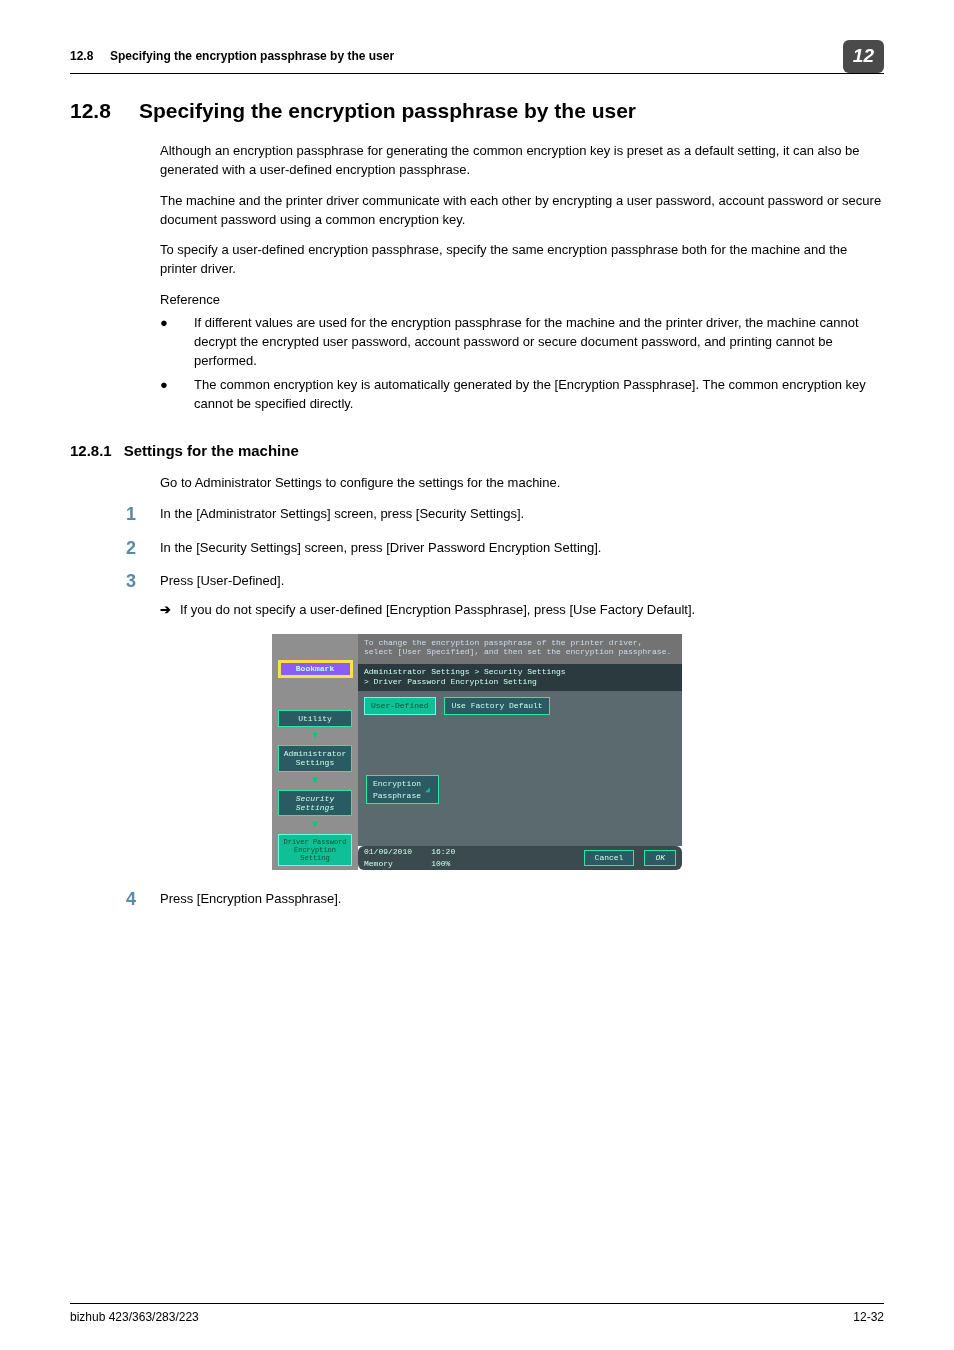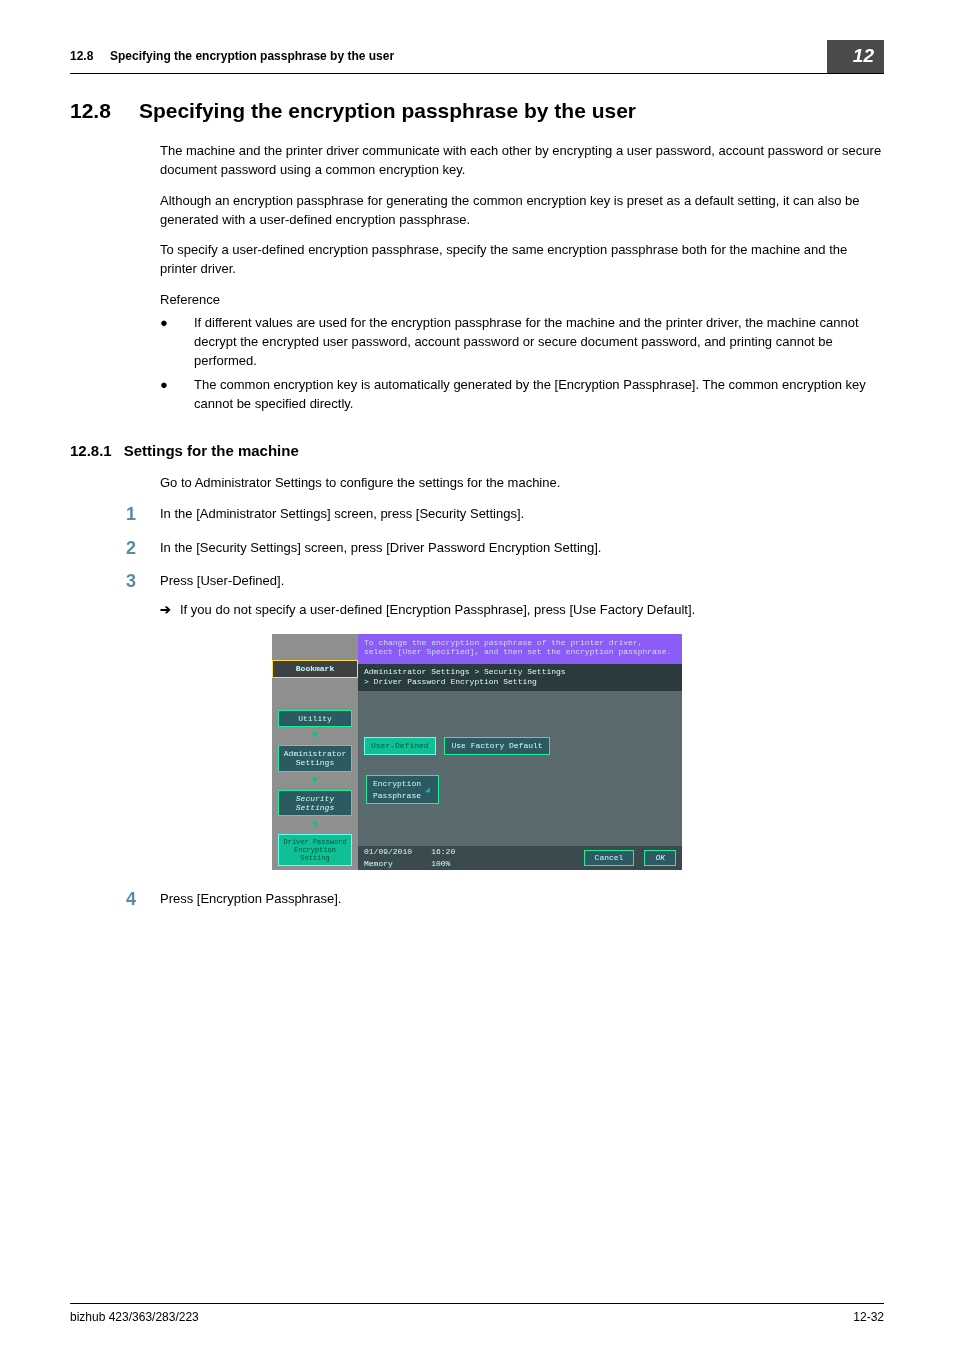--- a/index.html
+++ b/index.html
@@ -25,22 +25,23 @@
   }
   .header-left {
     font-weight: bold;
     font-size: 12px;
   }
   .header-badge {
     background: #4a4a4a;
     color: #fff;
     font-weight: bold;
     font-size: 19px;
-    padding: 2px 10px 3px 26px;
+    padding: 2px 10px 3px 10px;
     font-style: italic;
+    border-radius: 6px;
   }
   .h1-row {
     display: flex;
     align-items: baseline;
     margin-bottom: 16px;
     gap: 28px;
   }
   .h1-num { font-size: 21px; font-weight: bold; }
   .h1-text { font-size: 21px; font-weight: bold; }
   .h2-row {
@@ -85,23 +86,23 @@
   .dev-left {
     width: 86px;
     background: #8f8f8f;
     display: flex;
     flex-direction: column;
     align-items: center;
     padding: 4px 4px;
     gap: 6px;
   }
   .bookmark {
-    width: 86px; height: 18px;
-    background: #404040;
-    border: 1px solid #fde047;
+    width: 75px; height: 18px;
+    background: #8b5cf6;
+    border: 3px solid #fde047;
     color: #bff;
     display:flex; align-items:center; justify-content:center;
     font-weight: bold;
     margin-top: 22px;
     margin-bottom: 26px;
   }
   .crumb {
     width: 74px;
     background: #2b5a63;
     border: 1px solid #2e9;
@@ -115,21 +116,21 @@
     color: #053;
     border-color: #6fe;
   }
   .down-arrow { color: #0c7; font-size: 10px; line-height:0.6; }
   .dev-right {
     flex: 1;
     display:flex;
     flex-direction:column;
   }
   .dev-top {
-    background: #8b5cf6;
+    background: #737373;
     color: #cde;
     padding: 4px 6px 6px 6px;
     height: 30px;
     line-height: 1.15;
   }
   .dev-breadcrumb {
     background: #2a3a3e;
     color: #cfe;
     padding: 3px 6px 5px 6px;
     line-height: 1.2;
@@ -141,21 +142,20 @@
     min-height: 140px;
     position:relative;
   }
   .hbtn {
     display:inline-block;
     background: #2b5a63;
     border: 1px solid #2e9;
     color:#cfe;
     padding: 2px 6px;
     margin-right: 4px;
-    margin-top: 40px;
   }
   .hbtn.sel {
     background: #0fbf95;
     color:#053;
     border-color:#6fe;
   }
   .enc-btn {
     position:absolute;
     top: 84px; left: 8px;
     background:#2b5a63;
@@ -166,20 +166,21 @@
   }
   .enc-btn .tri { color:#0fbf95; font-size:8px; }
   .dev-footer {
     background:#3a4a4e;
     color:#cfe;
     display:flex;
     align-items:center;
     padding: 3px 6px;
     gap: 10px;
     height: 24px;
+    border-radius: 6px;
   }
   .dev-footer .date { white-space: pre; }
   .dev-footer .spacer { flex:1; }
   .fbtn {
     background:#2b5a63;
     border:1px solid #2e9;
     color:#cfe;
     padding:1px 10px;
   }
   .fbtn.ok { color:#dfd;font-style:italic; }
@@ -206,22 +207,22 @@
   </div>
   <div class="header-badge">12</div>
 </div>
 
 <div class="h1-row">
   <div class="h1-num">12.8</div>
   <div class="h1-text">Specifying the encryption passphrase by the user</div>
 </div>
 
 <div class="body-indent">
+  <p class="para">Although an encryption passphrase for generating the common encryption key is preset as a default setting, it can also be generated with a user-defined encryption passphrase.</p>
   <p class="para">The machine and the printer driver communicate with each other by encrypting a user password, account password or secure document password using a common encryption key.</p>
-  <p class="para">Although an encryption passphrase for generating the common encryption key is preset as a default setting, it can also be generated with a user-defined encryption passphrase.</p>
   <p class="para">To specify a user-defined encryption passphrase, specify the same encryption passphrase both for the machine and the printer driver.</p>
   <p class="ref-label">Reference</p>
   <ul class="bullets">
     <li>
       <span class="dot">●</span>
       <span class="txt">If different values are used for the encryption passphrase for the machine and the printer driver, the machine cannot decrypt the encrypted user password, account password or secure document password, and printing cannot be performed.</span>
     </li>
     <li>
       <span class="dot">●</span>
       <span class="txt">The common encryption key is automatically generated by the [Encryption Passphrase]. The common encryption key cannot be specified directly.</span>

